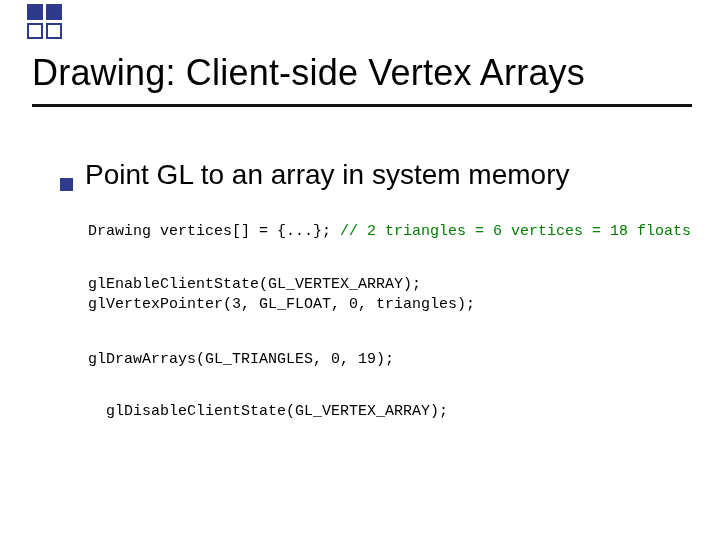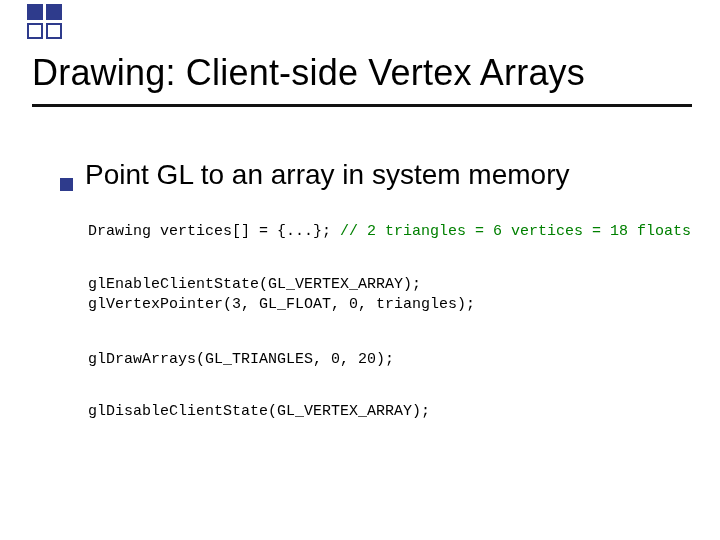--- a/index.html
+++ b/index.html
@@ -75,21 +75,21 @@
     right: 30px;
     font-family: "Courier New", Courier, monospace;
     font-size: 15px;
     line-height: 1.35;
     white-space: pre;
     color: #000;
   }
   .code1 { top: 222px; }
   .code2 { top: 275px; }
   .code3 { top: 350px; }
-  .code4 { top: 402px; }
+  .code4 { top: 402px; margin-left: 18px; }
   .comment { color: #008000; }
 </style>
 </head>
 <body>
 
 <div class="decor">
   <div class="sq filled" style="left:27px; top:4px;  width:16px; height:16px;"></div>
   <div class="sq filled" style="left:46px; top:4px;  width:16px; height:16px;"></div>
   <div class="sq outlined" style="left:27px; top:23px; width:16px; height:16px;"></div>
   <div class="sq outlined" style="left:46px; top:23px; width:16px; height:16px;"></div>
@@ -101,15 +101,15 @@
 <div class="bullet-row">
   <div class="bullet"></div>
   <div class="bullet-text">Point GL to an array in system memory</div>
 </div>
 
 <div class="code-block code1"><span>Drawing vertices[] = {...}; </span><span class="comment">// 2 triangles = 6 vertices = 18 floats</span></div>
 
 <div class="code-block code2"><span>glEnableClientState(GL_VERTEX_ARRAY);</span>
 <span>glVertexPointer(3, GL_FLOAT, 0, triangles);</span></div>
 
-<div class="code-block code3"><span>glDrawArrays(GL_TRIANGLES, 0, 20);</span></div>
+<div class="code-block code3"><span>glDrawArrays(GL_TRIANGLES, 0, 19);</span></div>
 
 <div class="code-block code4"><span>glDisableClientState(GL_VERTEX_ARRAY);</span></div>
 
 </body></html>

